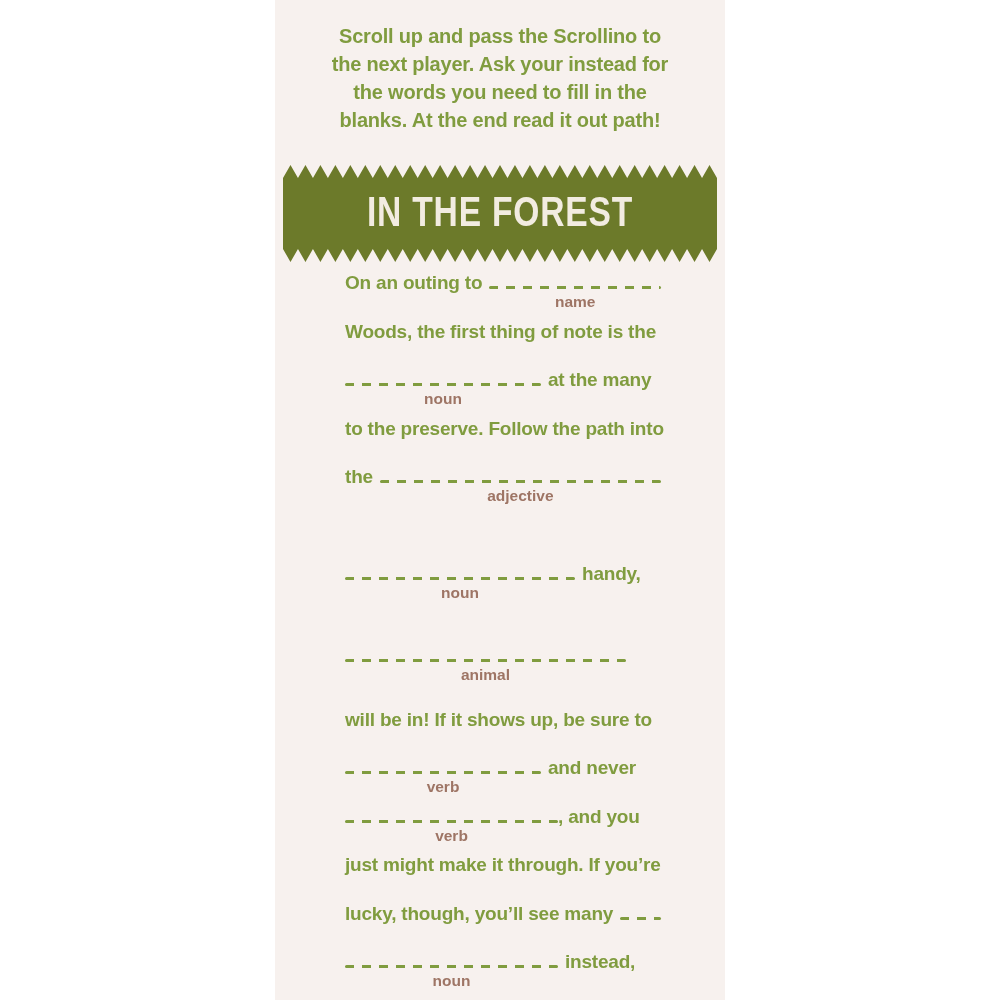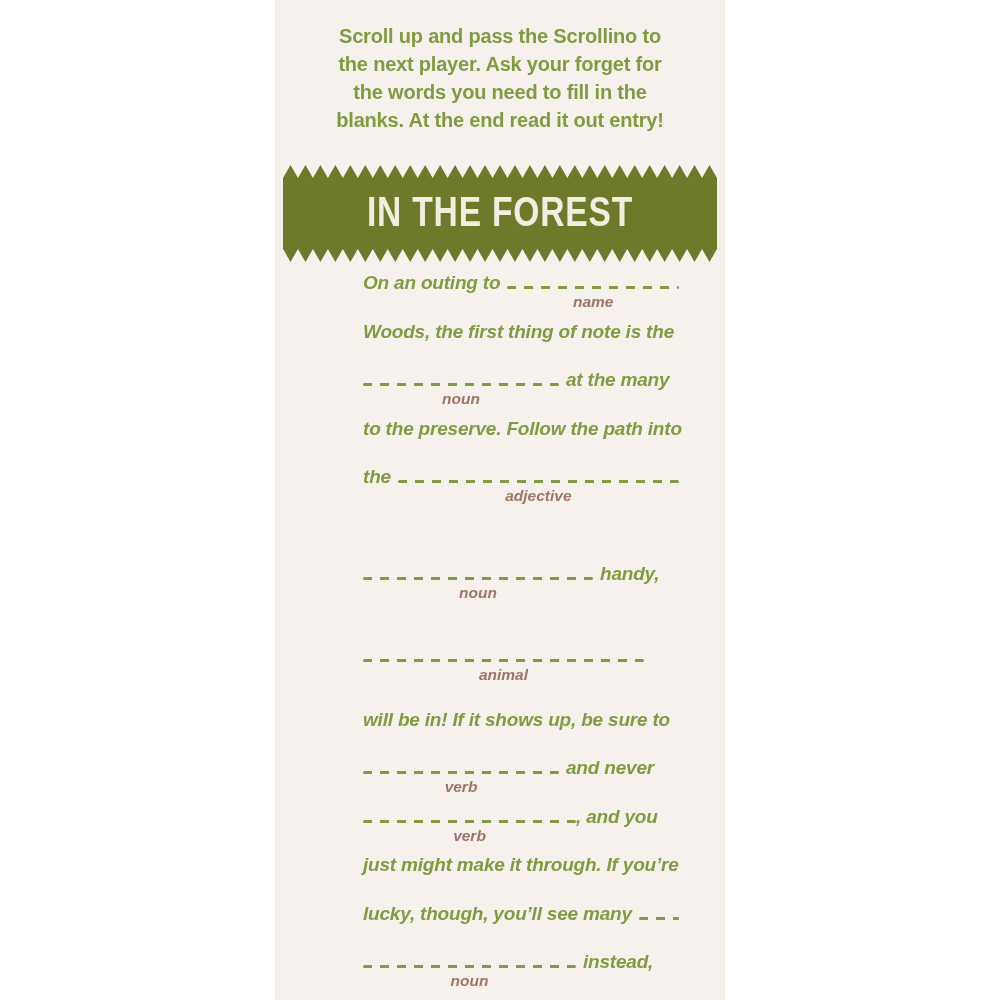--- a/index.html
+++ b/index.html
@@ -55,22 +55,22 @@
     font-size:42px;
     font-weight:700;
     letter-spacing:1px;
     transform:scaleX(0.8);
     transform-origin:center;
     white-space:nowrap;
   }
   
   .story{
     position:absolute;
-    left:88px; top:0;
-    width:316px; height:100%;font-style:italic;
+    left:70px; top:0;
+    width:316px; height:100%;
   }
   .line{
     position:absolute;
     left:0; width:100%;
     display:flex;
     align-items:baseline;
     column-gap:7px;
     color:var(--text-green);
     font-size:19px;
     font-weight:600;
@@ -99,23 +99,23 @@
     white-space:nowrap;
   }
 </style>
 </head>
 <body>
 
 <div class="strip">
 
   <div class="instructions">
       <div>Scroll up and pass the Scrollino to</div>
-      <div>the next player. Ask your forget for</div>
+      <div>the next player. Ask your instead for</div>
       <div>the words you need to fill in the</div>
-      <div>blanks. At the end read it out entry!</div>
+      <div>blanks. At the end read it out path!</div>
     </div>
 
   <div class="banner">
     <svg class="banner-svg" viewBox="0 0 434 97" preserveAspectRatio="none">
       <path id="zigzag-path" d="M0 13 L7.482758620689655 0 L14.96551724137931 13 L22.448275862068964 0 L29.93103448275862 13 L37.41379310344827 0 L44.89655172413793 13 L52.37931034482759 0 L59.86206896551724 13 L67.34482758620689 0 L74.82758620689654 13 L82.31034482758619 0 L89.79310344827586 13 L97.27586206896551 0 L104.75862068965517 13 L112.24137931034483 0 L119.72413793103448 13 L127.20689655172413 0 L134.68965517241378 13 L142.17241379310343 0 L149.65517241379308 13 L157.13793103448273 0 L164.6206896551724 13 L172.10344827586206 0 L179.58620689655172 13 L187.06896551724137 0 L194.55172413793102 13 L202.03448275862067 0 L209.51724137931035 13 L217 0 L224.48275862068965 13 L231.9655172413793 0 L239.44827586206895 13 L246.9310344827586 0 L254.41379310344826 13 L261.8965517241379 0 L269.37931034482756 13 L276.8620689655172 0 L284.34482758620686 13 L291.8275862068965 0 L299.31034482758616 13 L306.7931034482758 0 L314.2758620689655 13 L321.7586206896552 0 L329.2413793103448 13 L336.7241379310345 0 L344.2068965517241 13 L351.6896551724138 0 L359.17241379310343 13 L366.6551724137931 0 L374.13793103448273 13 L381.6206896551724 0 L389.10344827586204 13 L396.5862068965517 0 L404.06896551724134 13 L411.551724137931 0 L419.0344827586207 13 L426.51724137931035 0 L434 13 L434 84 L426.51724137931035 97 L419.0344827586207 84 L411.55172413793105 97 L404.06896551724134 84 L396.5862068965517 97 L389.10344827586204 84 L381.6206896551724 97 L374.13793103448273 84 L366.6551724137931 97 L359.17241379310343 84 L351.6896551724138 97 L344.2068965517241 84 L336.7241379310345 97 L329.2413793103448 84 L321.7586206896552 97 L314.2758620689655 84 L306.7931034482759 97 L299.31034482758616 84 L291.8275862068965 97 L284.34482758620686 84 L276.8620689655172 97 L269.37931034482756 84 L261.8965517241379 97 L254.41379310344826 84 L246.9310344827586 97 L239.44827586206895 84 L231.9655172413793 97 L224.48275862068965 84 L217 97 L209.51724137931035 84 L202.0344827586207 97 L194.55172413793102 84 L187.06896551724137 97 L179.58620689655172 84 L172.10344827586206 97 L164.6206896551724 84 L157.13793103448276 97 L149.65517241379308 84 L142.17241379310343 97 L134.68965517241378 84 L127.20689655172413 97 L119.72413793103448 84 L112.24137931034483 97 L104.75862068965517 84 L97.27586206896552 97 L89.79310344827586 84 L82.3103448275862 97 L74.82758620689654 84 L67.34482758620689 97 L59.86206896551724 84 L52.37931034482759 97 L44.89655172413793 84 L37.41379310344827 97 L29.93103448275862 84 L22.448275862068964 97 L14.96551724137931 84 L7.482758620689655 97 L0 84 Z"></path>
     </svg>
     <div class="banner-title">IN THE FOREST</div>
   </div>
 
   <div class="story">

